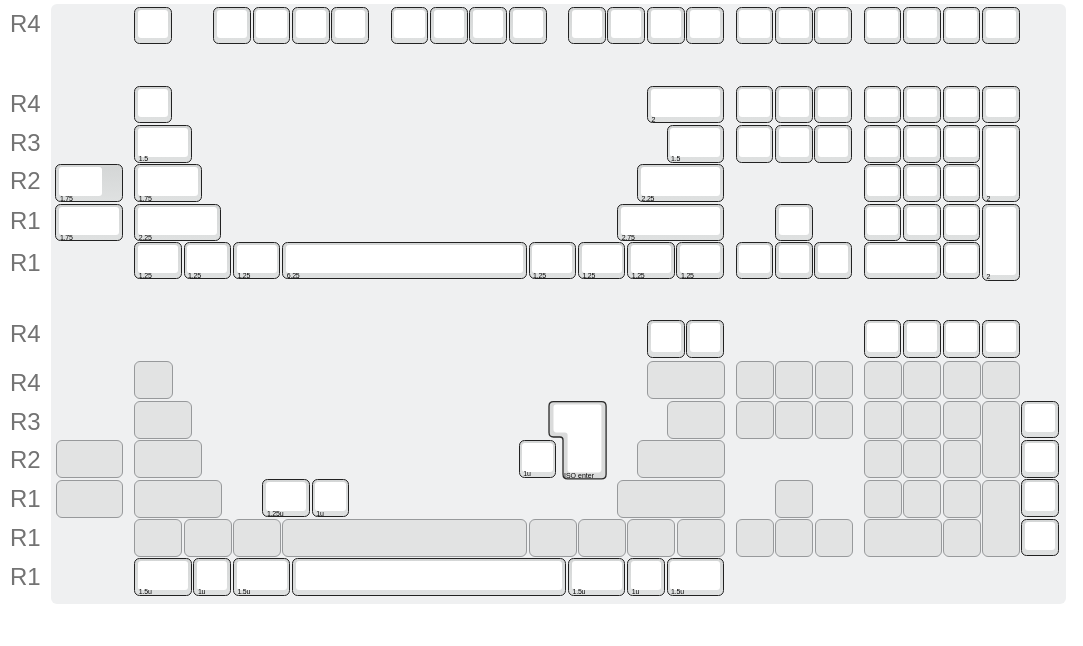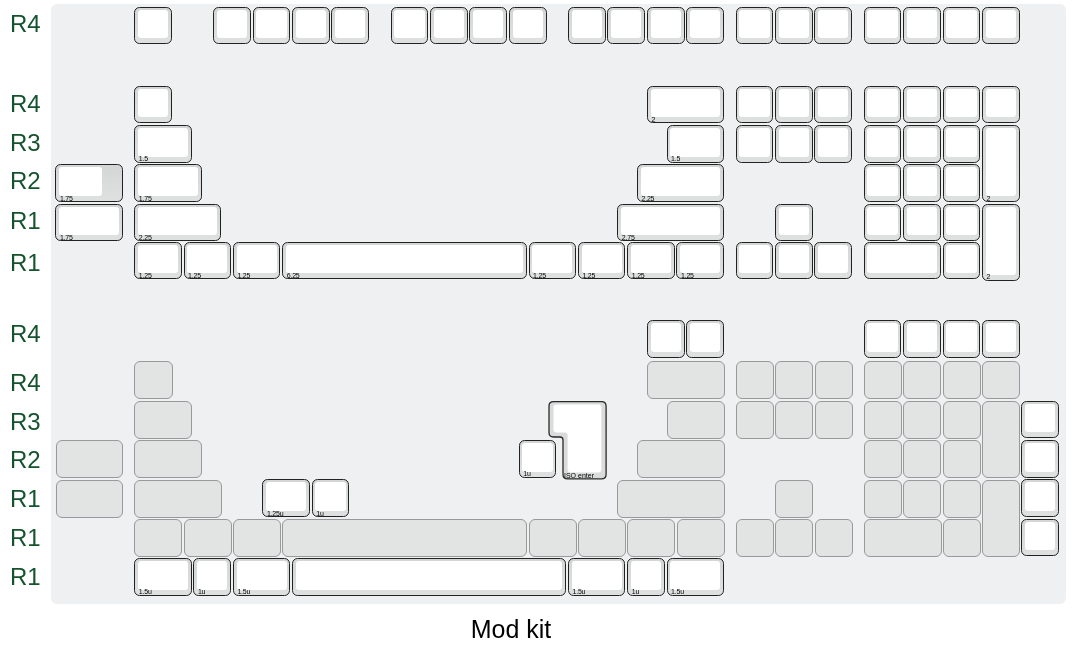--- a/index.html
+++ b/index.html
@@ -2,21 +2,21 @@
 <html><head><meta charset="utf-8">
 <style>
 * { margin:0; padding:0; box-sizing:border-box; }
 html,body { width:1083px; height:646px; background:#ffffff; font-family:"Liberation Sans",sans-serif; }
 #wrap { position:relative; width:1083px; height:646px; overflow:hidden; }
 #canvas { position:absolute; left:51px; top:4px; width:1015px; height:600px; background:#eff0f1; border-radius:6px; }
 .k { position:absolute; background:linear-gradient(180deg,#d4d6d6 0%,#dfe1e1 100%); border:1.4px solid #222; border-radius:5.5px; }
 .in { position:absolute; background:#ffffff; border-radius:3px; }
 .lb { position:absolute; left:3.6px; bottom:-0.6px; font-size:7px; color:#000; letter-spacing:-0.2px; white-space:nowrap; }
 .g { position:absolute; background:#e2e3e3; border:1px solid #97999b; border-radius:6px; }
-.rl { position:absolute; left:10px; width:40px; height:30px; line-height:30px; font-size:24px; color:#14532d; }
+.rl { position:absolute; left:10px; width:40px; height:30px; line-height:30px; font-size:24px; color:#737373; }
 #title { position:absolute; left:0; top:615px; width:1022px; text-align:center; font-size:25px; color:#000; }
 </style></head>
 <body>
 <div id="wrap">
 <div id="canvas"></div>
 <div class="rl" style="top:9.1px">R4</div>
     <div class="rl" style="top:89.2px">R4</div>
     <div class="rl" style="top:127.9px">R3</div>
     <div class="rl" style="top:166.2px">R2</div>
     <div class="rl" style="top:205.8px">R1</div>
@@ -354,13 +354,12 @@
     </div>
     <div class="k" style="left:666.5px;top:558.0px;width:57.5px;height:37.8px">
       <div class="in" style="left:2.8px;top:2.0px;right:2.8px;bottom:5.0px"></div>
       <div class="lb">1.5u</div>
     </div>
     <svg style="position:absolute;left:548.2px;top:400.5px" width="60" height="79" viewBox="0 0 60 79">
 <path d="M 5.5 0.7 H 53.5 Q 58.1 0.7 58.1 5.2 V 73.3 Q 58.1 77.9 53.5 77.9 H 19.5 Q 15.0 77.9 15.0 73.3 V 39.0 Q 15.0 36.0 12.0 36.0 H 5.5 Q 1 36.0 1 31.5 V 5.2 Q 1 0.7 5.5 0.7 Z" fill="#dadbdb" stroke="#2a2a2a" stroke-width="1.3"></path>
 <path d="M 8.3 3.5 H 50.6 Q 53.4 3.5 53.4 6.3 V 68.6 Q 53.4 71.4 50.6 71.4 H 22.4 Q 19.6 71.4 19.6 68.6 V 34.2 Q 19.6 31.4 16.8 31.4 H 8.3 Q 5.5 31.4 5.5 28.6 V 6.3 Q 5.5 3.5 8.3 3.5 Z" fill="#ffffff"></path>
 <text x="16.0" y="76.8" font-family="Liberation Sans, sans-serif" font-size="7" fill="#000">ISO enter</text>
 </svg>
-<div id="title">Mod kit</div>
 </div>
 </body></html>

